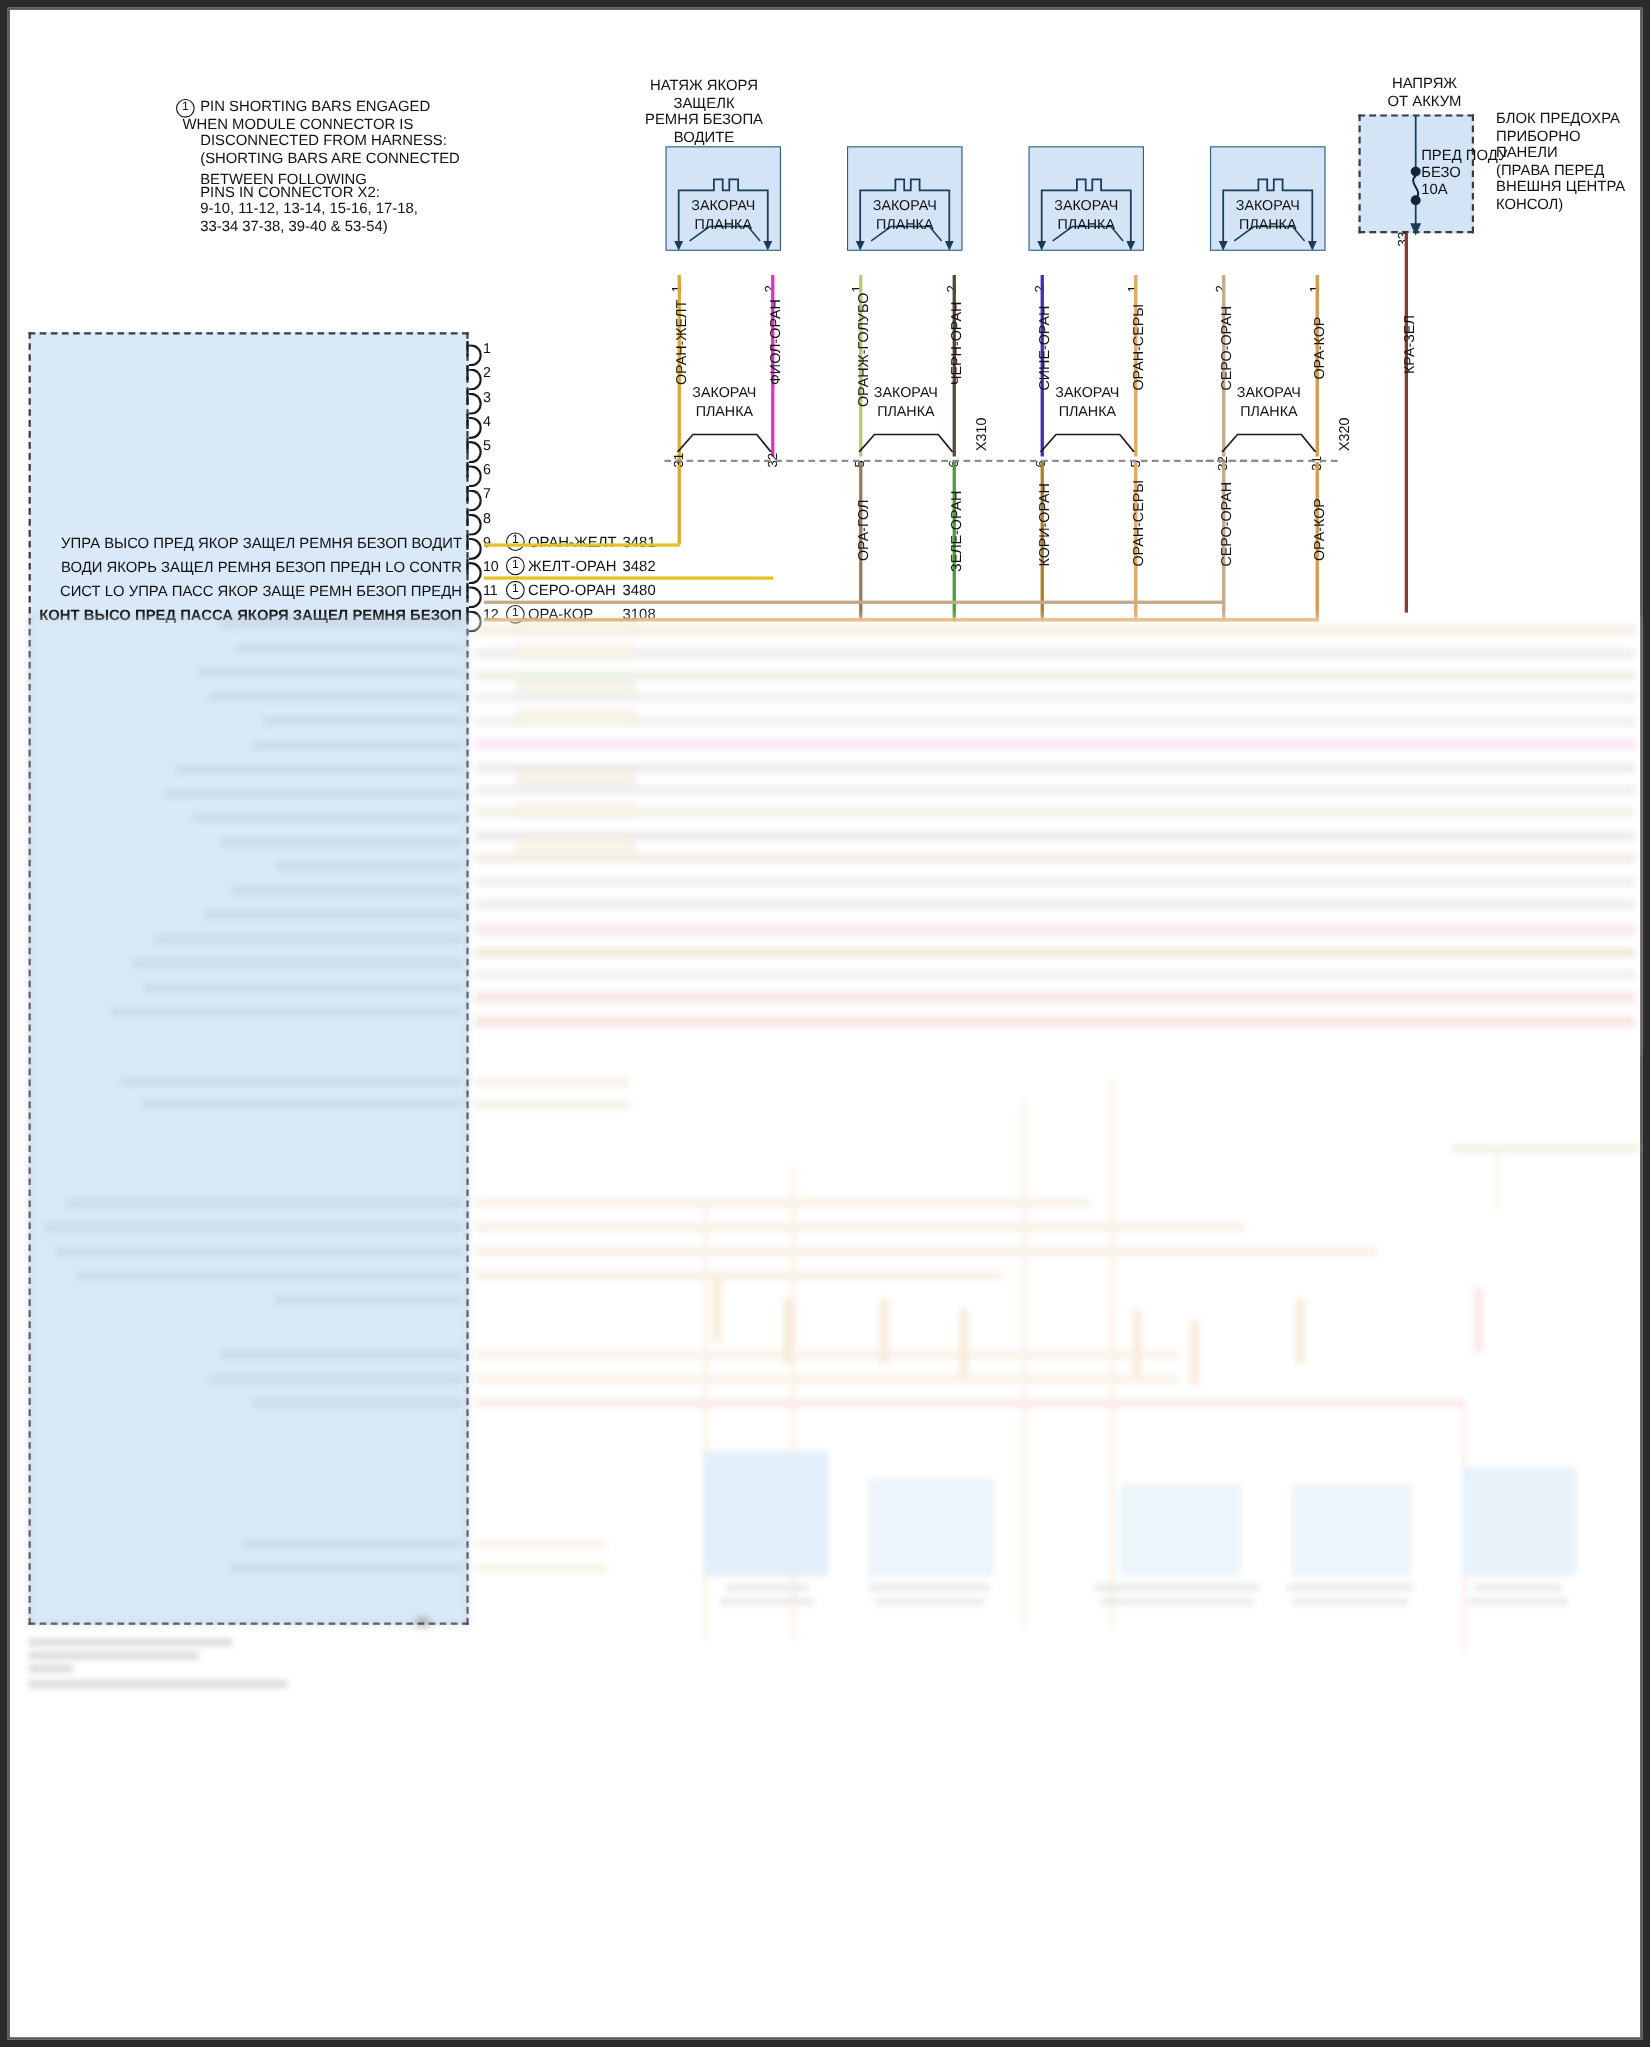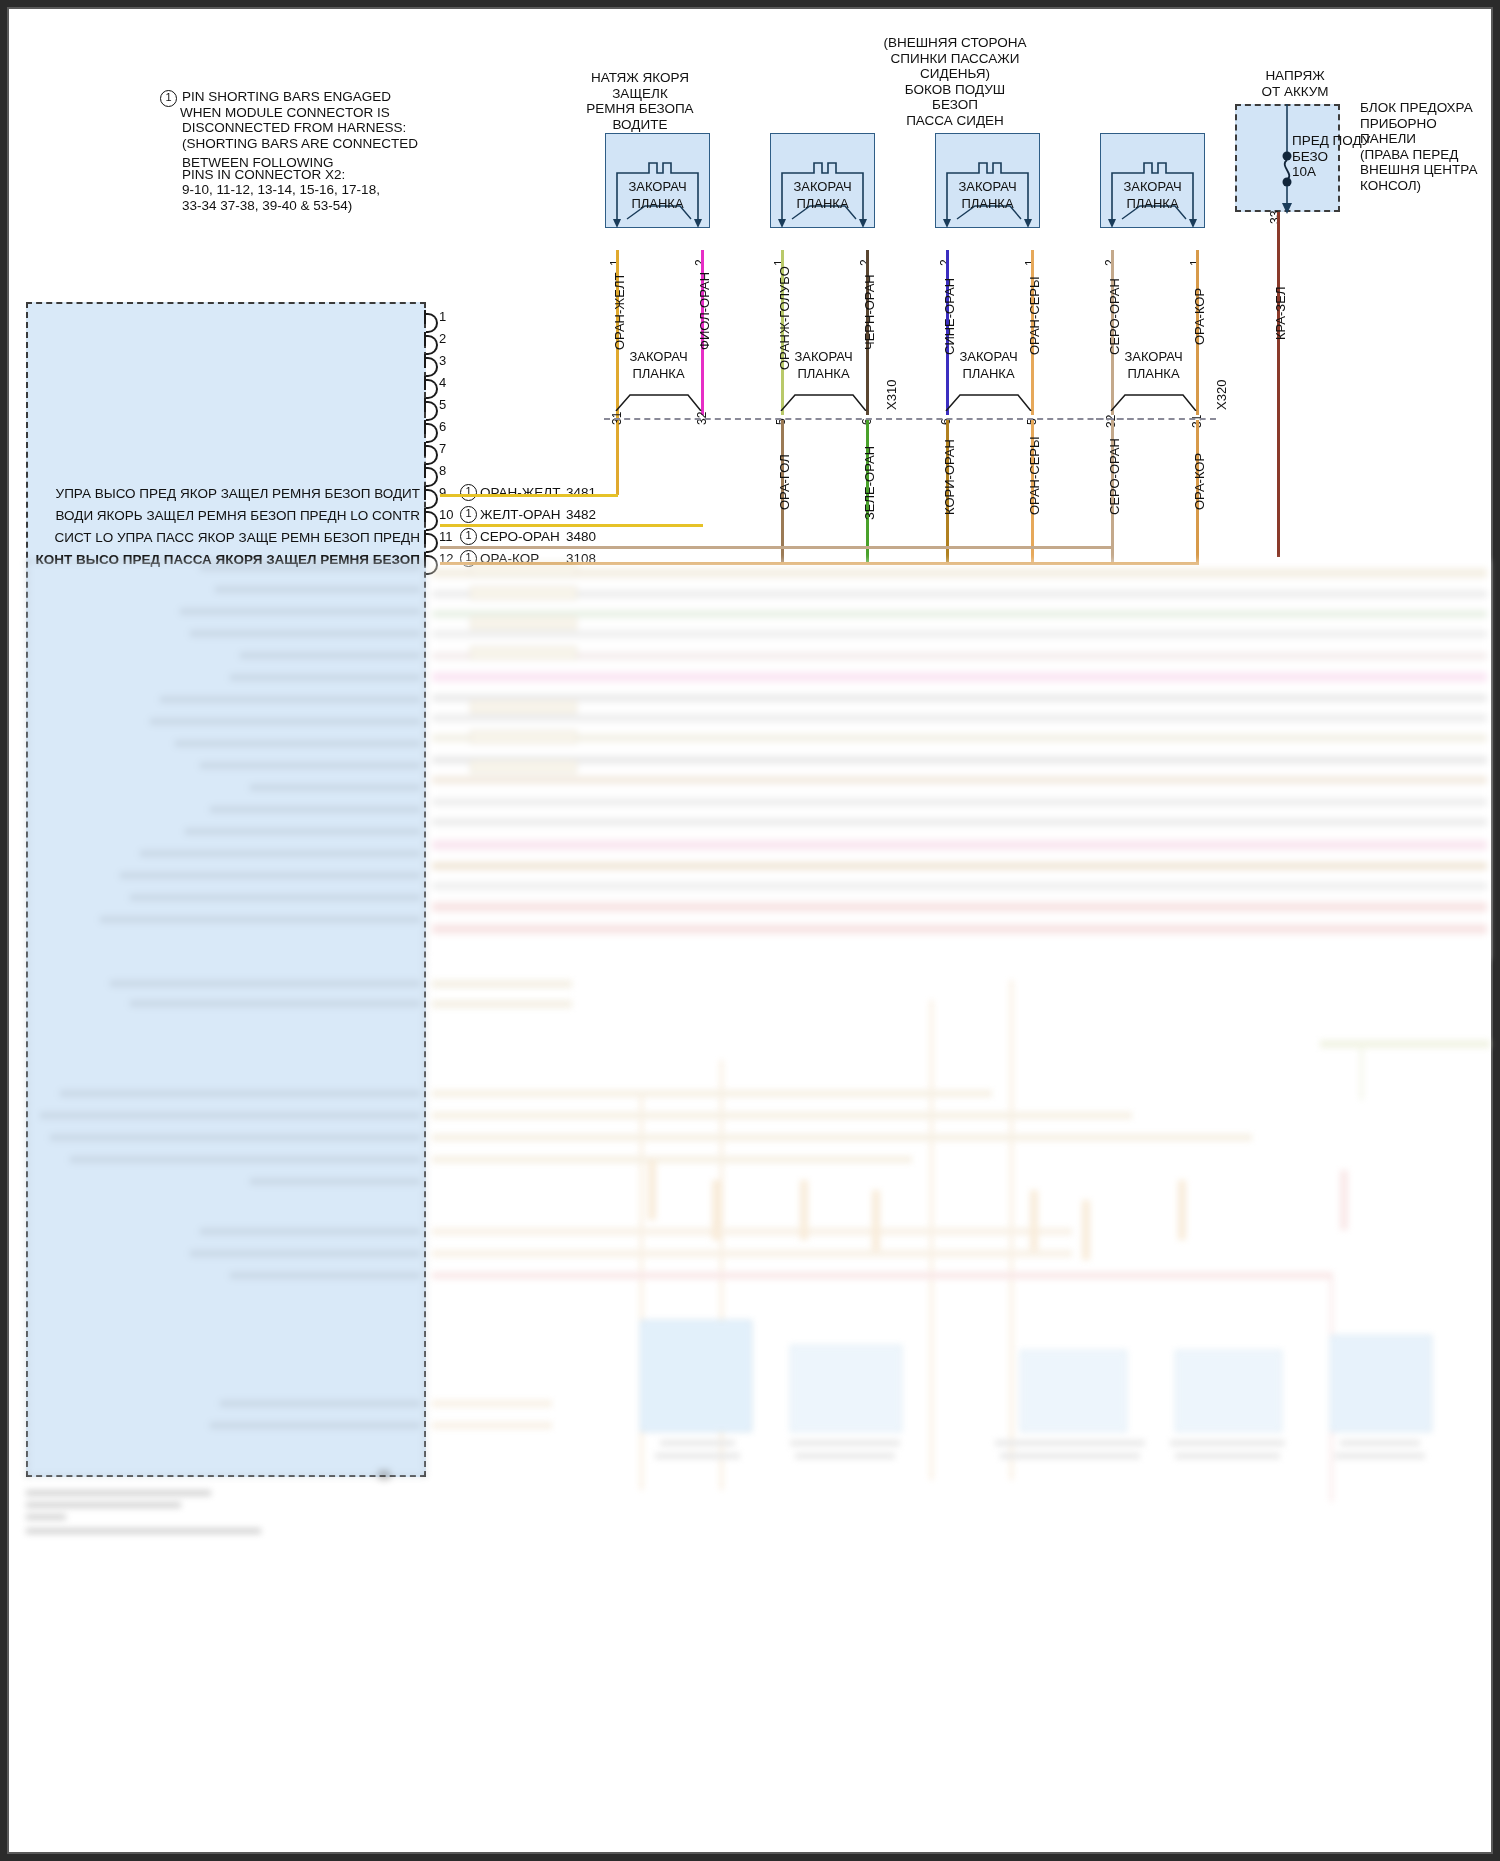--- a/index.html
+++ b/index.html
@@ -34,21 +34,21 @@
 </head>
 <body>
 
 <div id="page">
 
   <div class="frame"></div>
   <div class="inner-frame"></div>
 
   <div class="callout" style="left:160px;top:90px;">1</div>
   <div class="txt" style="left:182px;top:89px;font-size:13.5px;line-height:15.6px;text-align:right;"><span>PIN SHORTING BARS ENGAGED</span></div>
-  <div class="txt" style="left:180px;top:104.5px;">WHEN MODULE CONNECTOR IS</div>
+  <div class="txt" style="left:166px;top:104.5px;">WHEN MODULE CONNECTOR IS</div>
   <div class="txt" style="left:182px;top:120px;">DISCONNECTED FROM HARNESS:</div>
   <div class="txt" style="left:182px;top:135.5px;">(SHORTING BARS ARE CONNECTED</div>
   <div class="txt" style="left:182px;top:155px;">BETWEEN FOLLOWING</div>
   <div class="txt" style="left:182px;top:166.5px;">PINS IN CONNECTOR X2:</div>
   <div class="txt" style="left:182px;top:182px;">9-10, 11-12, 13-14, 15-16, 17-18,</div>
   <div class="txt" style="left:182px;top:197.5px;">33-34 37-38, 39-40 &amp; 53-54)</div>
 
   <div class="txt c" style="left:560px;top:70px;width:160px;text-align:center;white-space:pre-line;">НАТЯЖ ЯКОРЯ
 ЗАЩЕЛК
 РЕМНЯ БЕЗОПА
@@ -104,26 +104,20 @@
     <path d="M10,26 L24,10 L82,10 L95,26" fill="none" stroke="#1a1a1a" stroke-width="1.5"></path>
   </svg>
   <div class="vert-s" style="left:774px;top:425px;">5</div>
   <div class="vert-s" style="left:860px;top:425px;">6</div>
   <div class="vert" style="left:884px;top:410px;font-size:13px;">X310</div>
   <div class="wire" style="left:781px;top:420px;height:145px;background:#9b7a55;"></div>
   <div class="wire" style="left:866px;top:420px;height:145px;background:#49a12a;"></div>
   <div class="vert" style="left:777px;top:510px;">ОРА-ГОЛ</div>
   <div class="vert" style="left:862px;top:520px;">ЗЕЛЕ-ОРАН</div>
 
-  <div class="txt c" style="left:855px;top:35px;width:200px;text-align:center;white-space:pre-line;">(ВНЕШНЯЯ СТОРОНА
-СПИНКИ ПАССАЖИ
-СИДЕНЬЯ)
-БОКОВ ПОДУШ
-БЕЗОП
-ПАССА СИДЕН</div>
   <div class="compbox" style="left:935px;top:133px;width:105px;height:95px;"></div>
   <svg style="position:absolute;left:935px;top:133px;" width="105" height="95">
     <polyline points="12,78 12,40 44,40 44,30 52,30 52,40 58,40 58,30 66,30 66,40 93,40 93,78" fill="none" stroke="#1a3c5a" stroke-width="1.6"></polyline>
     <polygon points="12,95 8,86 16,86" fill="#1a3c5a"></polygon>
     <polygon points="93,95 89,86 97,86" fill="#1a3c5a"></polygon>
     <line x1="12" y1="78" x2="12" y2="88" stroke="#1a3c5a" stroke-width="1.6"></line>
     <line x1="93" y1="78" x2="93" y2="88" stroke="#1a3c5a" stroke-width="1.6"></line>
     <path d="M22,86 L40,73 L75,73 L86,86" fill="none" stroke="#1a3c5a" stroke-width="1.4"></path>
   </svg>
   <div class="bar-label" style="left:935px;top:178px;width:105px;white-space:pre-line;font-size:13px;">ЗАКОРАЧ

